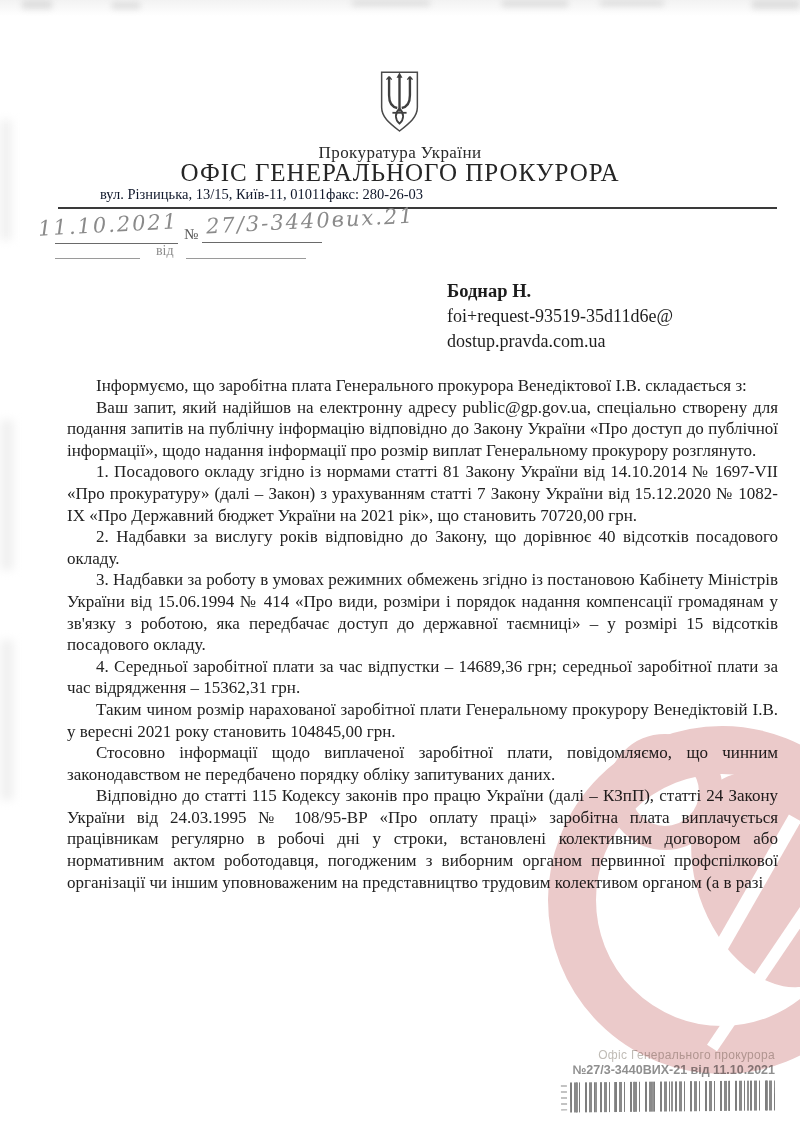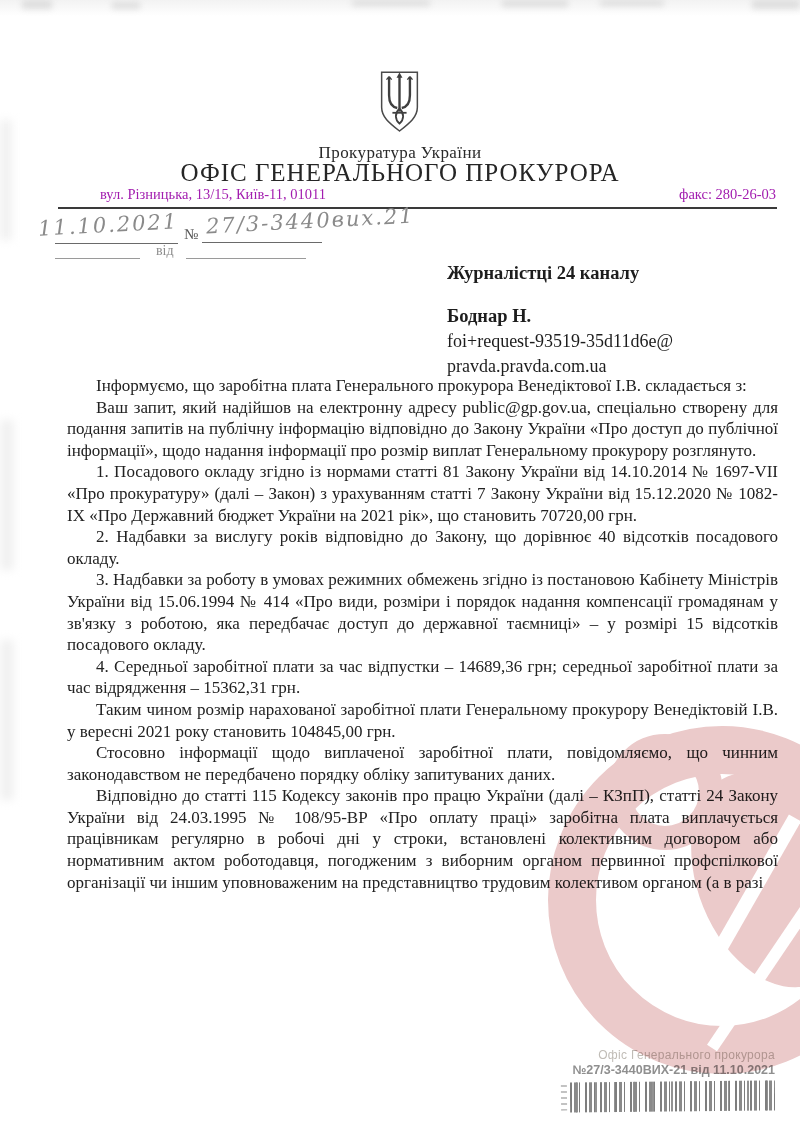--- a/index.html
+++ b/index.html
@@ -13,21 +13,21 @@
     background:linear-gradient(#ededed,#ffffff);opacity:.7;}
   .smudge{position:absolute;background:#c9c9c9;filter:blur(3px);opacity:.55;}
   .edge-smudge{position:absolute;background:#f1f1f1;filter:blur(4px);}
   
   .emblem{position:absolute;left:377px;top:70px;}
   .org-small{position:absolute;left:0;top:143px;width:800px;text-align:center;
     font-size:17px;letter-spacing:.4px;color:#2a2a2a;}
   .org-main{position:absolute;left:0;top:159px;width:800px;text-align:center;
     font-size:25px;letter-spacing:1px;color:#252525;}
   .addr-row{position:absolute;left:100px;right:24px;top:186px;
-    display:flex;justify-content:space-between;font-size:14.5px;color:#a21caf;}
+    display:flex;font-size:14.5px;color:#0f172a;}
   .head-rule{position:absolute;left:58px;right:23px;top:207px;height:2px;background:#3a3a3a;}
   
   .hw{position:absolute;font-style:italic;color:#8a8a8a;font-size:21px;
     letter-spacing:2px;transform:rotate(-3deg);white-space:nowrap;
     font-family:"DejaVu Serif", serif;}
   .hw-date{left:38px;top:213px;}
   .hw-num{left:206px;top:209px;}
   .no-sign{position:absolute;left:184px;top:226px;font-size:15px;color:#555;}
   .ref-ul{position:absolute;border-bottom:1.5px solid #6a6a6a;height:1px;}
   .ul1{left:55px;top:242px;width:123px;}
@@ -104,24 +104,23 @@
   <span class="hw hw-date">11.10.2021</span>
   <span class="no-sign">№</span>
   <span class="hw hw-num">27/3-3440вих.21</span>
   <div class="ref-ul ul1"></div>
   <div class="ref-ul ul2"></div>
   <div class="vid-row">
     <span class="seg s1"></span><span>від</span><span class="seg s2"></span>
   </div>
 
   <div class="recipient">
-    <div class="b">Журналістці 24 каналу</div>
     <div class="b2">Боднар Н.</div>
     <div class="em">foi+request-93519-35d11d6e@</div>
-    <div class="em">pravda.pravda.com.ua</div>
+    <div class="em">dostup.pravda.com.ua</div>
   </div>
 
   <div class="body-text">
     <p>Інформуємо, що заробітна плата Генерального прокурора Венедіктової І.В. складається з:</p>
     <p>Ваш запит, який надійшов на електронну адресу public@gp.gov.ua, спеціально створену для подання запитів на публічну інформацію відповідно до Закону України «Про доступ до публічної інформації», щодо надання інформації про розмір виплат Генеральному прокурору розглянуто.</p>
     <p>1. Посадового окладу згідно із нормами статті 81 Закону України від 14.10.2014 № 1697-VII «Про прокуратуру» (далі – Закон) з урахуванням статті 7 Закону України від 15.12.2020 № 1082-IX «Про Державний бюджет України на 2021 рік», що становить 70720,00 грн.</p>
     <p>2. Надбавки за вислугу років відповідно до Закону, що дорівнює 40 відсотків посадового окладу.</p>
     <p>3. Надбавки за роботу в умовах режимних обмежень згідно із постановою Кабінету Міністрів України від 15.06.1994 № 414 «Про види, розміри і порядок надання компенсації громадянам у зв'язку з роботою, яка передбачає доступ до державної таємниці» – у розмірі 15 відсотків посадового окладу.</p>
     <p>4. Середньої заробітної плати за час відпустки – 14689,36 грн; середньої заробітної плати за час відрядження – 15362,31 грн.</p>
     <p>Таким чином розмір нарахованої заробітної плати Генеральному прокурору Венедіктовій І.В. у вересні 2021 року становить 104845,00 грн.</p>

